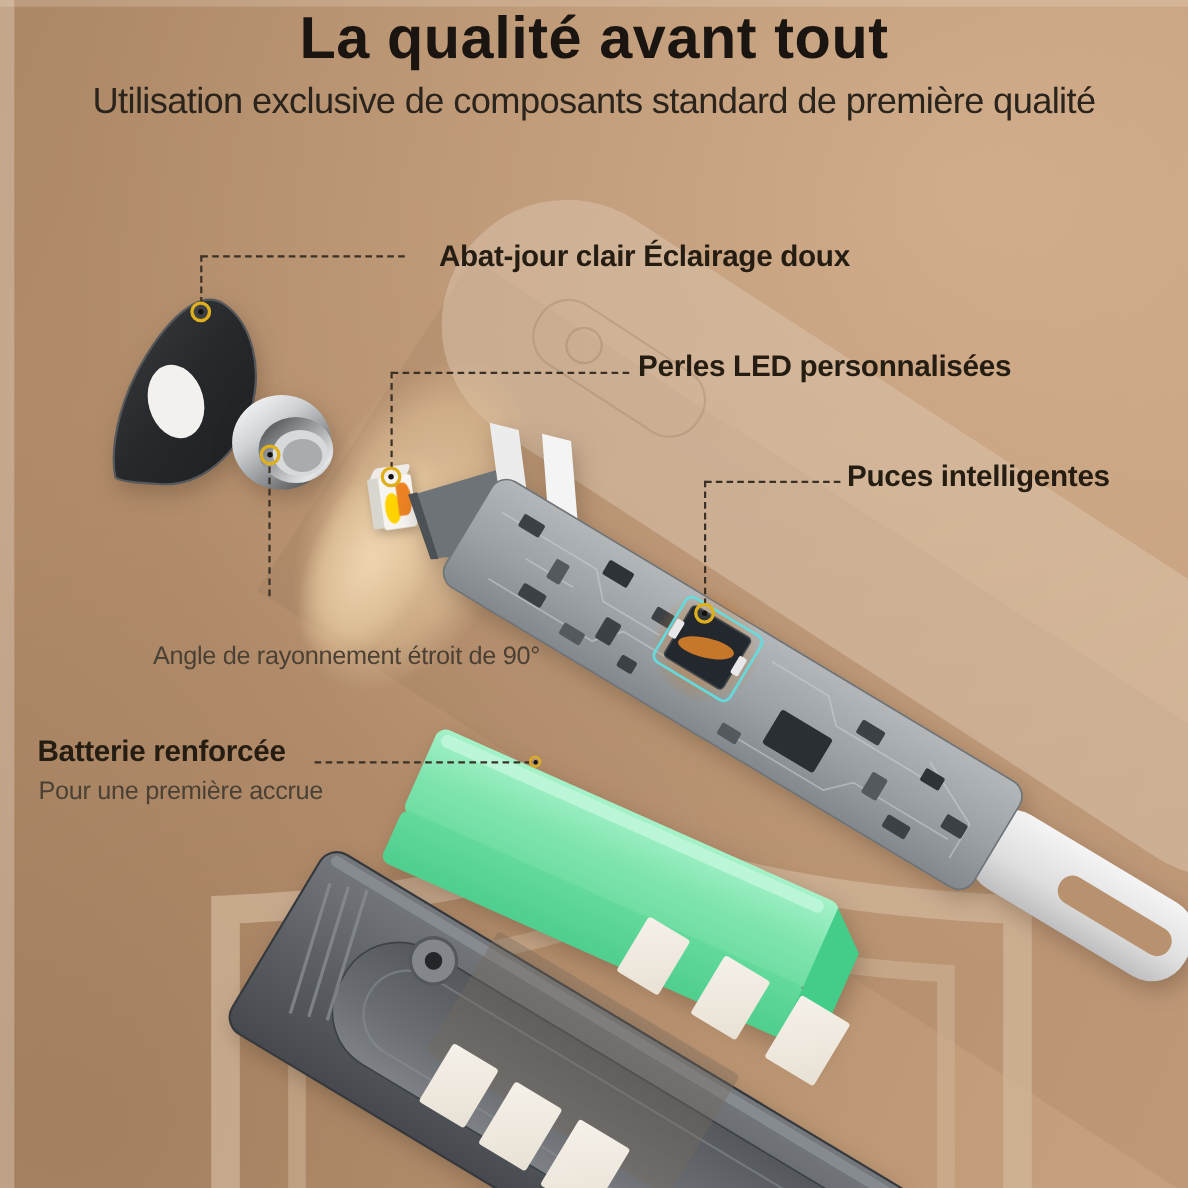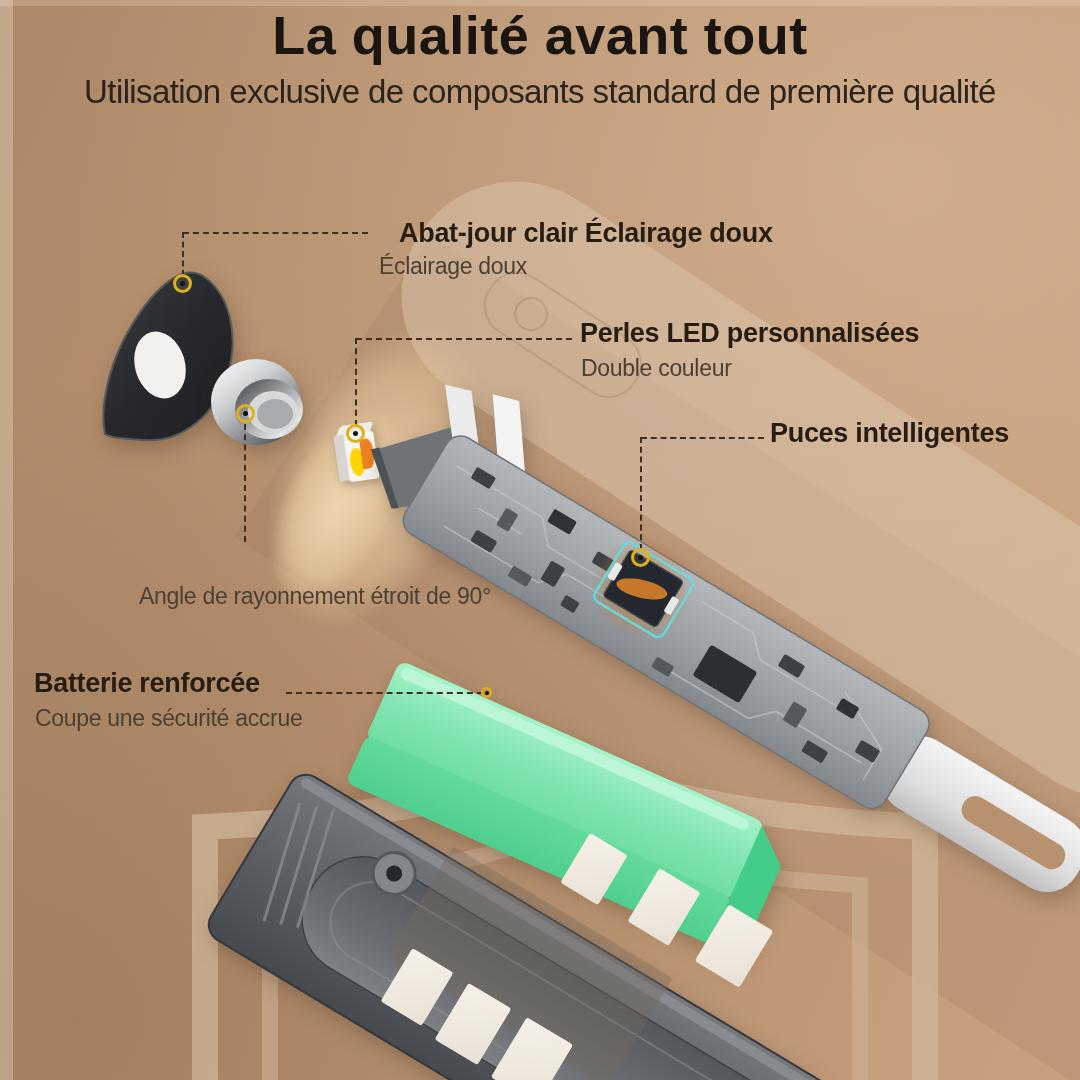--- a/index.html
+++ b/index.html
@@ -257,45 +257,43 @@
 
   <div class="hdr-title">La qualité avant tout</div>
   <div class="hdr-sub">Utilisation exclusive de composants standard de première qualité</div>
 
   <div class="dash-h" style="left:183px;top:232px;width:185px;"></div>
   <div class="dash-v" style="left:182px;top:232px;height:44px;"></div>
   <div class="marker" style="left:173px;top:274px;">
       <i></i>
     </div>
   <div class="co-title" style="left:378px;top:218px;margin-left:21px;">Abat-jour clair Éclairage doux</div>
-  <div class="co-sub" style="left:379px;top:250px;">Éclairage doux</div>
 
   <div class="dash-h" style="left:356px;top:338px;width:216px;"></div>
   <div class="dash-v" style="left:355px;top:338px;height:88px;"></div>
   <div class="marker" style="left:346px;top:424px;">
       <i></i>
     </div>
   <div class="co-title" style="left:580px;top:318px;">Perles LED personnalisées</div>
-  <div class="co-sub" style="left:581px;top:352px;">Double couleur</div>
 
   <div class="dash-h" style="left:641px;top:437px;width:123px;"></div>
   <div class="dash-v" style="left:640px;top:437px;height:113px;"></div>
   <div class="marker" style="left:631px;top:548px;">
       <i></i>
     </div>
   <div class="co-title" style="left:770px;top:418px;text-align:center;">Puces intelligentes</div>
 
   <div class="dash-v" style="left:244px;top:424px;height:118px;"></div>
   <div class="marker" style="left:236px;top:404px;">
       <i></i>
     </div>
   <div class="co-sub" style="left:139px;top:580px;">Angle de rayonnement étroit de 90°</div>
 
   <div class="dash-h" style="left:286px;top:692px;width:197px;"></div>
   <div class="marker small" style="left:481px;top:687px;">
       <i></i>
     </div>
   <div class="co-title" style="left:34px;top:668px;">Batterie renforcée</div>
-  <div class="co-sub" style="left:35px;top:702px;">Coupe une sécurité accrue</div>
+  <div class="co-sub" style="left:35px;top:702px;">Pour une première accrue</div>
 
   <div class="edge-left"></div>
   <div class="edge-top"></div>
 </div>
 
 </body></html>

